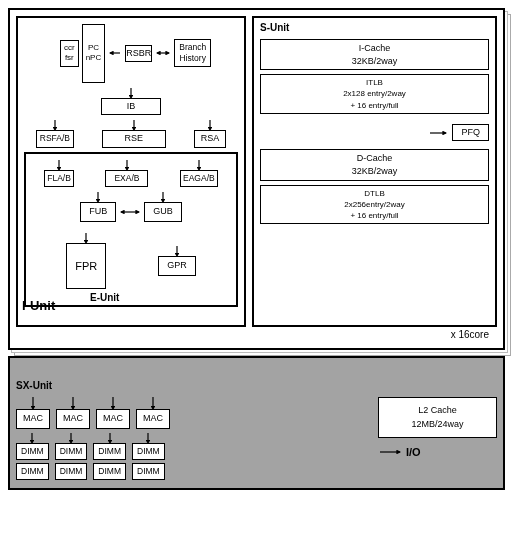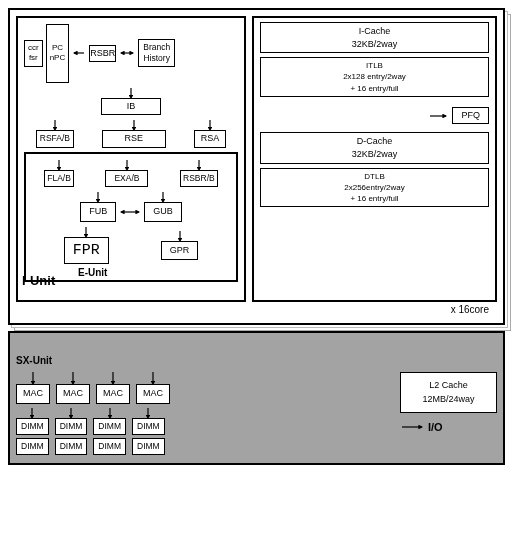--- a/index.html
+++ b/index.html
@@ -39,21 +39,21 @@
 
     <div style="position:absolute; top:6px; left:6px; right:-6px; bottom:-6px; border:1.5px solid #aaa; background:#fff; z-index:0;"></div>
     <div style="position:absolute; top:3px; left:3px; right:-3px; bottom:-3px; border:1.5px solid #bbb; background:#fff; z-index:1;"></div>
 
     <div style="position:relative; z-index:2; border:2px solid #000; background:#fff; padding:6px;">
 
       <div style="display:flex; gap:6px; margin-bottom:2px;">
 
         <div style="border:2px solid #000; width:230px; position:relative; padding:6px 6px 18px 6px; background:#fff;">
 
-          <div style="display:flex; align-items:center; gap:3px; margin-bottom:5px;">
+          <div style="display:flex; align-items:center; gap:3px; margin-bottom:5px;margin-left:36px;">
             <div class="box" style="font-size:8px; padding:2px 3px;">ccr<br>fsr</div>
             <div class="box" style="font-size:8px; padding:18px 3px;">PC<br>nPC</div>
 
             <svg width="14" height="12">
                 <defs>
                   <marker id="ah1" markerWidth="4" markerHeight="4" refX="3" refY="2" orient="auto">
                     <path d="M0,0 L4,2 L0,4 Z" fill="#000"></path>
                   </marker>
                 </defs>
                 <line x1="12" y1="6" x2="2" y2="6" stroke="#000" stroke-width="1.2" marker-end="url(#ah1)"></line>
@@ -153,25 +153,25 @@
               </div>
               <div style="display:flex; flex-direction:column; align-items:center;">
                 <svg width="12" height="10">
                     <defs>
                       <marker id="ah9" markerWidth="4" markerHeight="4" refX="2" refY="2" orient="auto">
                         <path d="M0,0 L4,2 L0,4 Z" fill="#000"></path>
                       </marker>
                     </defs>
                     <line x1="6" y1="0" x2="6" y2="9" stroke="#000" stroke-width="1.2" marker-end="url(#ah9)"></line>
                   </svg>
-                <div class="box" style="font-size:8.5px; padding:2px 2px;">RSBR/B</div>
-              </div>
-            </div>
-
-            <div style="display:flex; align-items:center; gap:4px; justify-content:center; margin-bottom:5px;">
+                <div class="box" style="font-size:8.5px; padding:2px 2px;">EAGA/B</div>
+              </div>
+            </div>
+
+            <div style="display:flex; align-items:center; gap:4px; justify-content:center; margin-bottom:11px;">
               <div style="display:flex; flex-direction:column; align-items:center; gap:0;">
                 <svg width="12" height="10">
                     <defs>
                       <marker id="ah10" markerWidth="4" markerHeight="4" refX="2" refY="2" orient="auto">
                         <path d="M0,0 L4,2 L0,4 Z" fill="#000"></path>
                       </marker>
                     </defs>
                     <line x1="6" y1="0" x2="6" y2="9" stroke="#000" stroke-width="1.2" marker-end="url(#ah10)"></line>
                   </svg>
                 <div class="box" style="font-size:9px; padding:3px 8px;">FUB</div>
@@ -206,43 +206,44 @@
 
                 <svg width="12" height="10">
                     <defs>
                       <marker id="ah13" markerWidth="4" markerHeight="4" refX="2" refY="2" orient="auto">
                         <path d="M0,0 L4,2 L0,4 Z" fill="#000"></path>
                       </marker>
                     </defs>
                     <line x1="6" y1="0" x2="6" y2="9" stroke="#000" stroke-width="1.2" marker-end="url(#ah13)"></line>
                   </svg>
 
-                <div class="box" style="font-size:15px; padding:3px 8px;font-family:Liberation Mono, monospace;">FPR</div>
+                <div class="box" style="font-size:11px; padding:15px 8px;">FPR</div>
               </div>
               <div style="width:44px;"></div>
               <div style="display:flex; flex-direction:column; align-items:center;">
                 <svg width="12" height="10">
                     <defs>
                       <marker id="ah14" markerWidth="4" markerHeight="4" refX="2" refY="2" orient="auto">
                         <path d="M0,0 L4,2 L0,4 Z" fill="#000"></path>
                       </marker>
                     </defs>
                     <line x1="6" y1="0" x2="6" y2="9" stroke="#000" stroke-width="1.2" marker-end="url(#ah14)"></line>
                   </svg>
                 <div class="box" style="font-size:9px; padding:3px 8px;">GPR</div>
               </div>
             </div>
 
-            <span style="position:absolute; bottom:2px; left:4px; font-size:10px; font-weight:bold;padding-left:48px;">E-Unit</span>
+            <span style="position:absolute; bottom:2px; left:16px; font-size:10px; font-weight:bold;padding-left:48px;">E-Unit</span>
           </div>
 
           <span style="position:absolute; bottom:12px; left:4px; font-size:13px; font-weight:bold;">I-Unit</span>
         </div>
 
         <div style="border:2px solid #000; flex:1; position:relative; padding:4px 6px 4px 6px; background:#fff; display:flex; flex-direction:column;">
+          <span style="font-size:10px; font-weight:bold; margin-bottom:6px;">S-Unit</span>
 
           <div class="box" style="margin-bottom:4px; font-size:9px; line-height:1.4;">
             <span>I-Cache<br>32KB/2way</span>
           </div>
 
           <div class="box" style="margin-bottom:10px; font-size:8px; line-height:1.4;">
             <span>ITLB<br>2x128 entry/2way<br>+ 16 entry/full</span>
           </div>
 
           <div style="display:flex; align-items:center; justify-content:flex-end; margin-bottom:8px; gap:4px;">
@@ -381,21 +382,21 @@
 
           <div style="display:flex; gap:6px;">
             <div class="box" style="font-size:8.5px; padding:2px 4px;">DIMM</div>
             <div class="box" style="font-size:8.5px; padding:2px 4px;">DIMM</div>
             <div class="box" style="font-size:8.5px; padding:2px 4px;">DIMM</div>
             <div class="box" style="font-size:8.5px; padding:2px 4px;">DIMM</div>
           </div>
         </div>
       </div>
 
-      <div style="width:97px; display:flex; flex-direction:column; align-items:stretch; gap:8px;">
+      <div style="width:119px; display:flex; flex-direction:column; align-items:stretch; gap:8px;">
         <div class="box" style="font-size:9px; line-height:1.5; padding:6px 4px;">L2 Cache<br>12MB/24way</div>
 
         <div style="display:flex; align-items:center; gap:4px;">
           <svg width="24" height="12">
               <defs>
                 <marker id="ah24" markerWidth="4" markerHeight="4" refX="3" refY="2" orient="auto">
                   <path d="M0,0 L4,2 L0,4 Z" fill="#000"></path>
                 </marker>
               </defs>
               <line x1="2" y1="6" x2="22" y2="6" stroke="#000" stroke-width="1.2" marker-end="url(#ah24)"></line>

